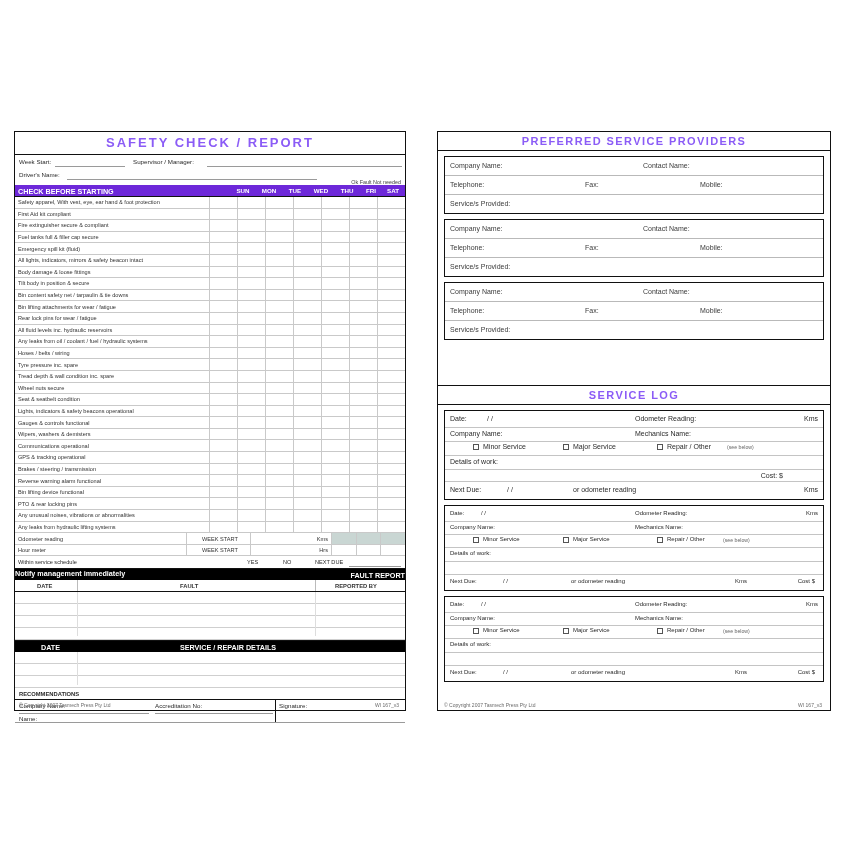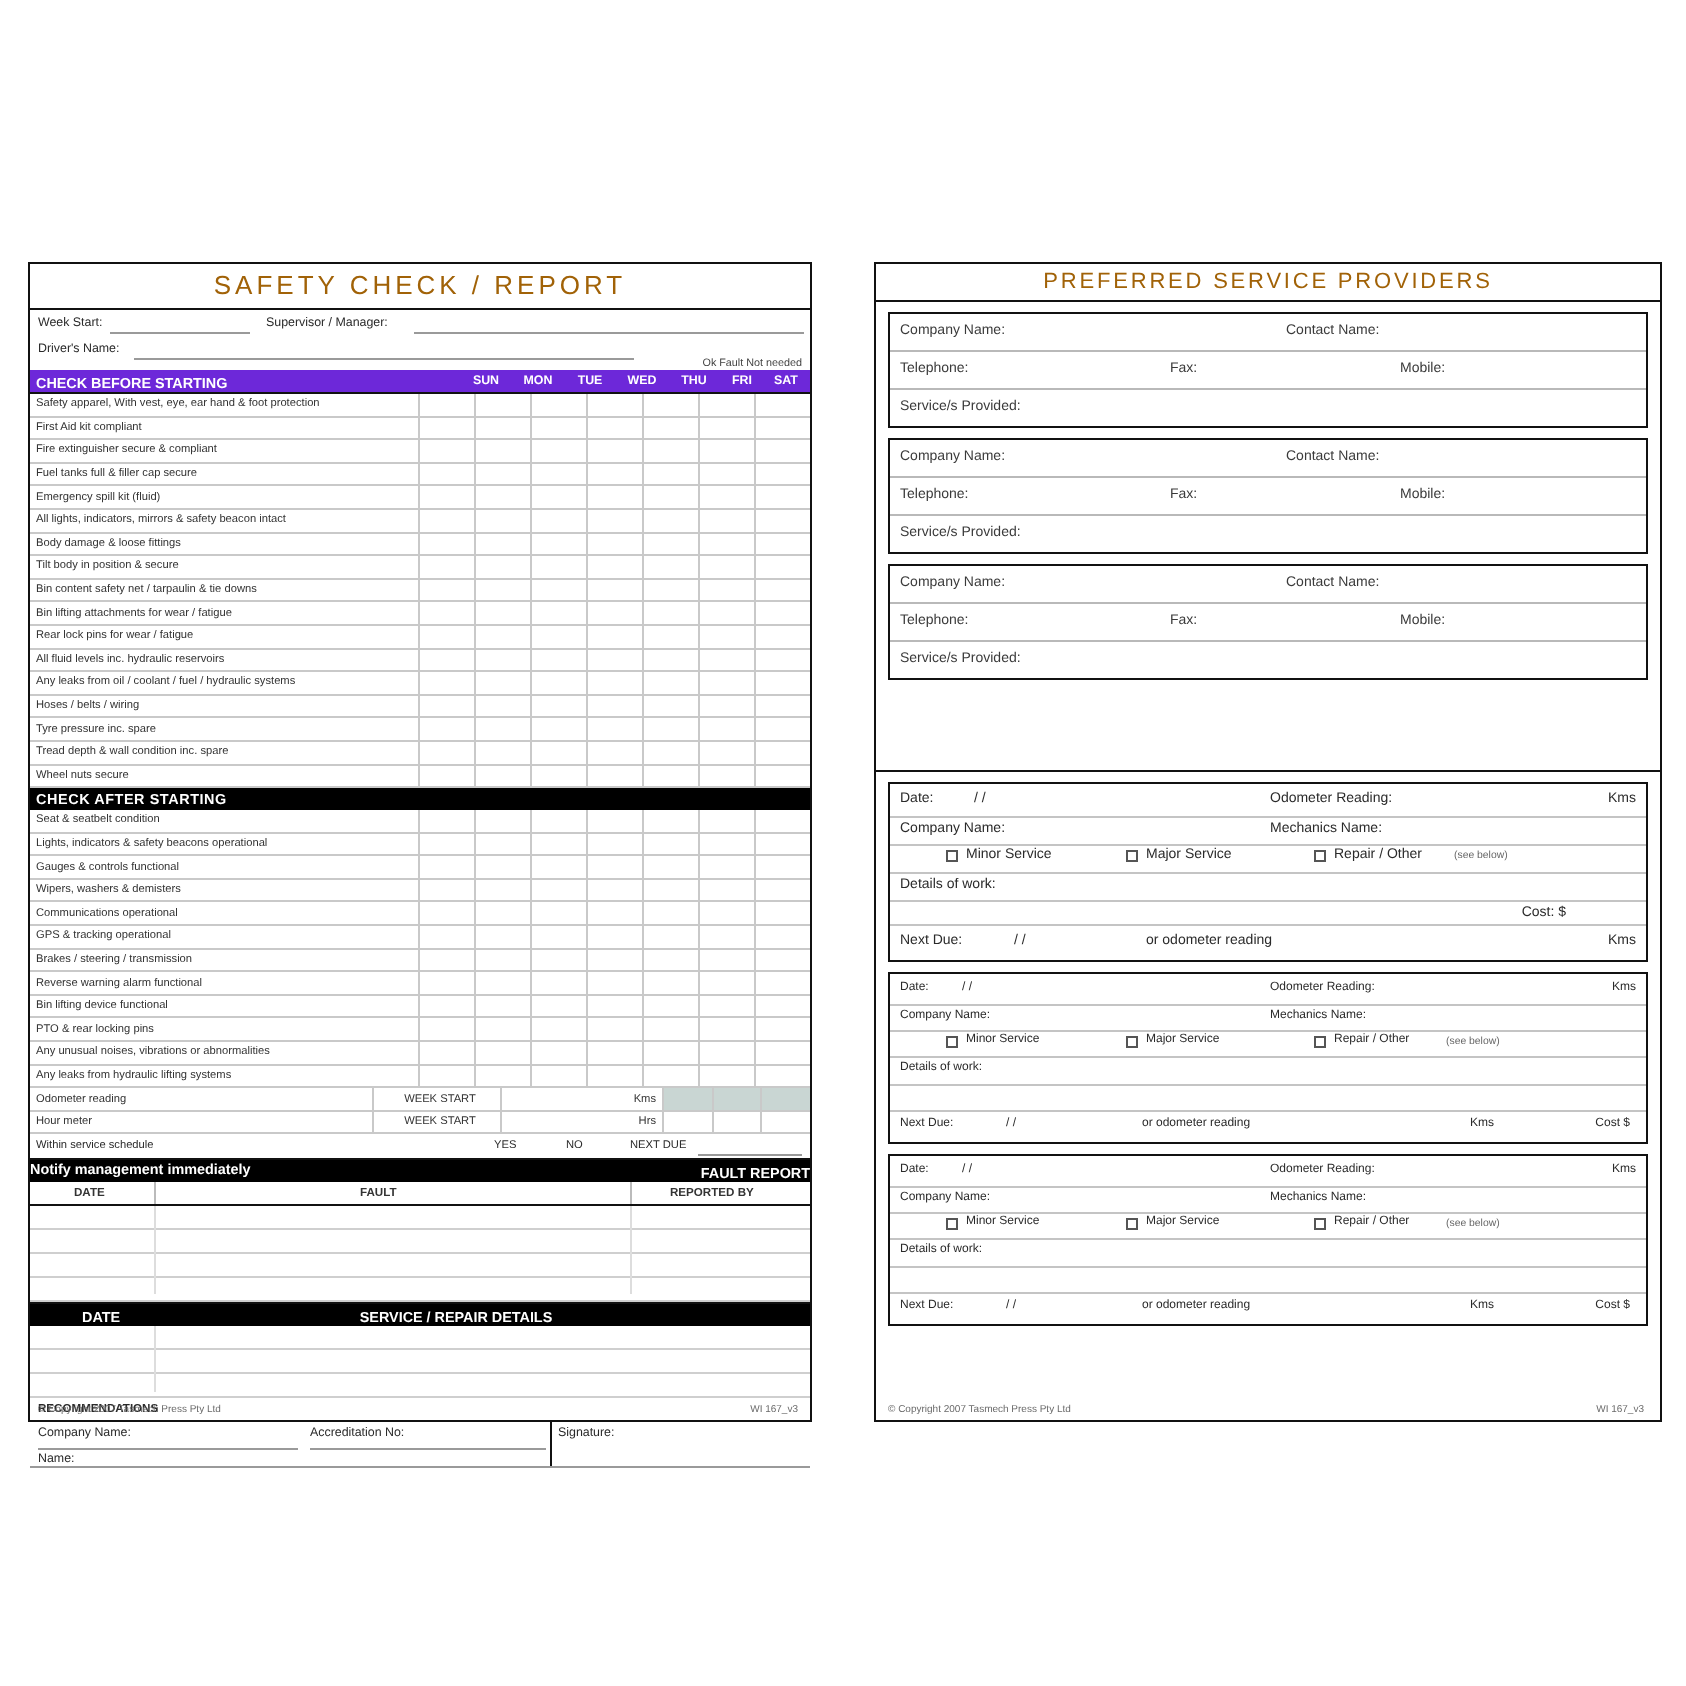--- a/index.html
+++ b/index.html
@@ -34,26 +34,26 @@
     color: #2a2a2a;
   }
   #right-sheet-bottom {
     left: 437px; top: 385px;
     width: 394px; height: 326px;
     font-size: 7px;
     color: #2a2a2a;
   }
   .title-bar {
     text-align: center;
-    font-weight: normal;
+    font-weight: bold;
     font-size: 13px;
     letter-spacing: 2px;
     padding: 3px 0 4px;
     border-bottom: 1.5px solid #111;
-    color: #a16207;
+    color: #8b5cf6;
   }
   .title-bar.small {
     font-size: 11px;
     letter-spacing: 1.4px;
     padding: 3px 0 3px;
   }
   .lbl { position: absolute; white-space: nowrap; }
   .rule {
     position: absolute;
     border-bottom: 1px solid #9a9a9a;
@@ -377,23 +377,20 @@
             <td class="day"></td>
             <td class="day"></td>
             <td class="day"></td>
             <td class="day"></td>
             <td class="day"></td>
             <td class="day last"></td>
           </tr>
     </tbody>
       </table>
 
-    <div class="band">
-      <span>CHECK AFTER STARTING</span>
-    </div>
 
     <table class="chk">
       <tbody>
           <tr>
             <td>Seat &amp; seatbelt condition</td>
             <td class="day"></td>
             <td class="day"></td>
             <td class="day"></td>
             <td class="day"></td>
             <td class="day"></td>
@@ -634,20 +631,21 @@
         <span class="lbl" style="left:140px;">Fax:</span>
         <span class="lbl" style="left:255px;">Mobile:</span>
       </div>
       <div class="r r3" style="top:38px;height:19px;">
         <span class="lbl" style="left:5px;">Service/s Provided:</span>
       </div>
     </div>
   </div>
 
   <div class="sheet" id="right-sheet-bottom">
+    <div class="title-bar small">SERVICE LOG</div>
 
     <div class="svc-box" style="height:90px;">
       <span class="lbl" style="left:5px;top:4px;">Date:</span>
       <span class="lbl" style="left:42px;top:4px;">/        /</span>
       <span class="lbl" style="left:190px;top:4px;">Odometer Reading:</span>
       <span class="lbl" style="right:5px;top:4px;">Kms</span>
       <div class="rowline" style="top:16px;"></div>
 
       <span class="lbl" style="left:5px;top:19px;">Company Name:</span>
       <span class="lbl" style="left:190px;top:19px;">Mechanics Name:</span>

